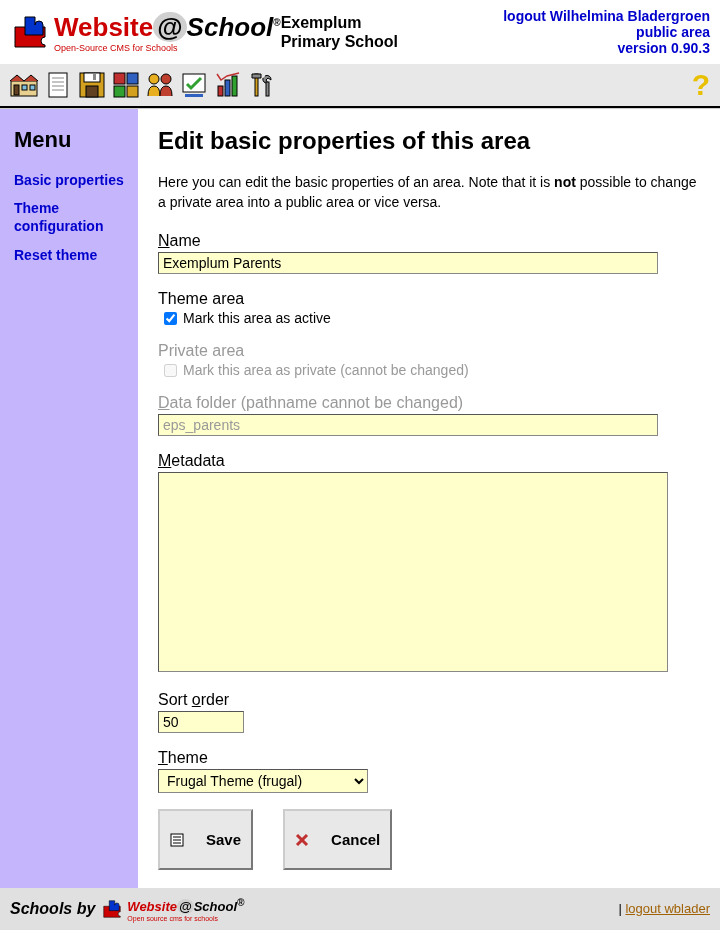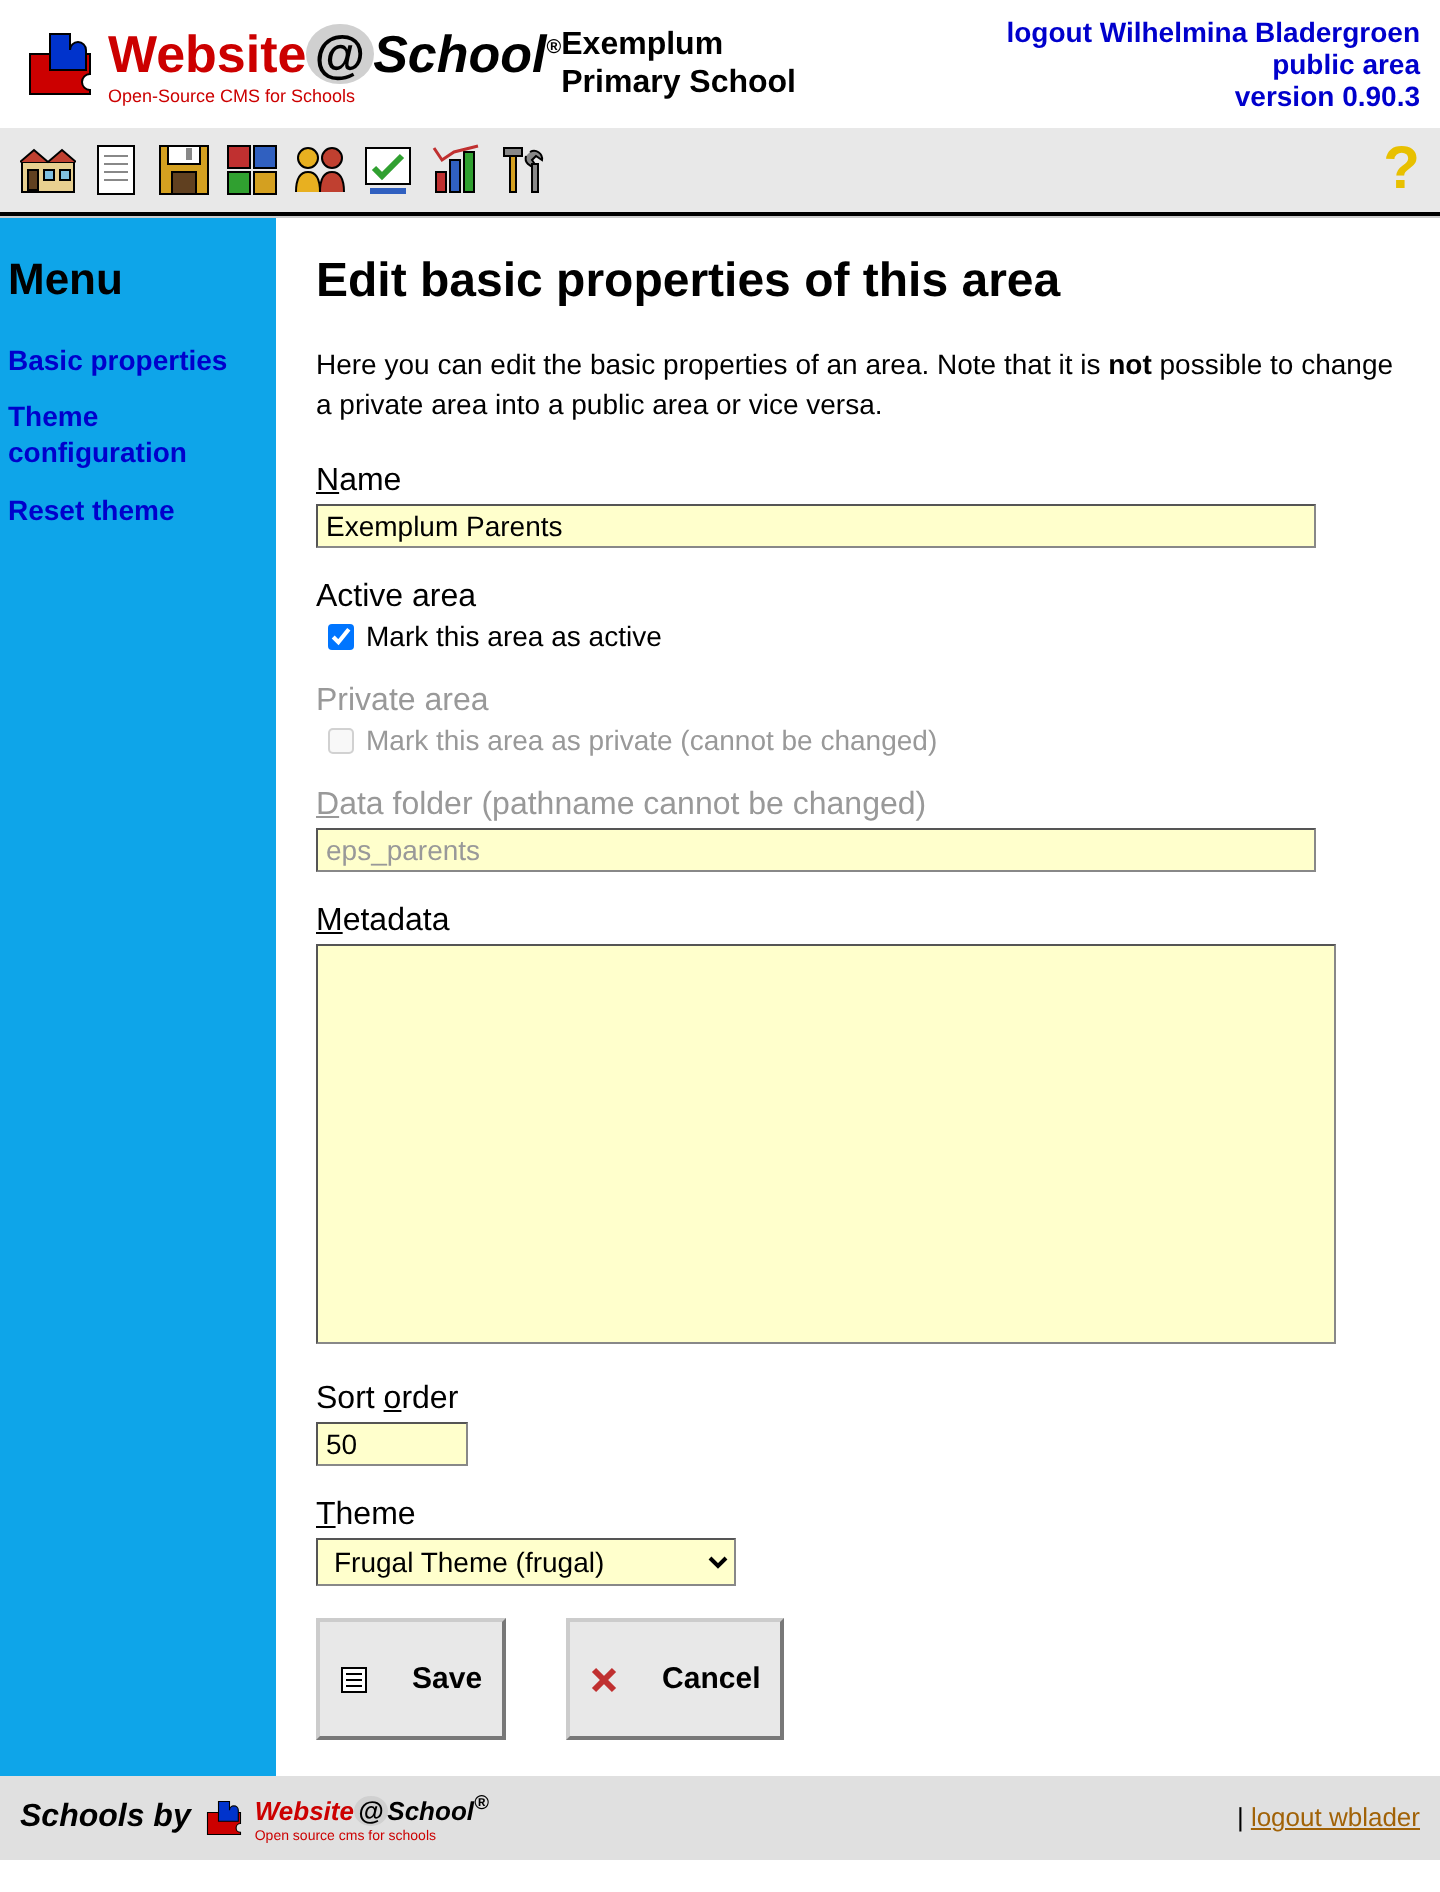--- a/index.html
+++ b/index.html
@@ -14,32 +14,32 @@
 .logo-text .school { color: #000; font-style: italic; }
 .logo-sub { font-size: 9px; color: #c00; }
 .school-name { flex: 1; text-align: left; font-size: 16px; font-weight: bold; line-height: 1.2; }
 .user-info { text-align: right; font-size: 14px; font-weight: bold; color: #0000cc; }
 .user-info a { color: #0000cc; text-decoration: none; }
 .toolbar { background: #e8e8e8; border-bottom: 2px solid #000; padding: 4px 10px; display: flex; align-items: center; }
 .toolbar-icons { display: flex; gap: 6px; }
 .tb-icon { width: 28px; height: 28px; display: inline-flex; align-items: center; justify-content: center; cursor: pointer; }
 .toolbar-help { margin-left: auto; font-size: 30px; font-weight: bold; color: #e8c000; cursor: pointer; }
 .main { display: flex; border-top: 1px solid #ccc; }
-.sidebar { width: 138px; background: #0ea5e9; padding: 18px 4px; }
+.sidebar { width: 138px; background: #c4b5fd; padding: 18px 14px; }
 .sidebar h2 { font-size: 22px; font-weight: bold; margin-bottom: 18px; }
 .sidebar a { display: block; color: #0000cc; font-weight: bold; font-size: 14px; margin-bottom: 10px; text-decoration: none; line-height: 1.3; }
 .sidebar a.active { }
 .content { flex: 1; padding: 18px 20px; }
 .content h1 { font-size: 24px; font-weight: bold; margin-bottom: 18px; }
 .content p.intro { font-size: 14px; margin-bottom: 20px; line-height: 1.4; }
 .field { margin-bottom: 16px; }
 .field-label { font-size: 16px; margin-bottom: 2px; }
 .field-label .ul { text-decoration: underline; }
 .text-input { width: 500px; background: #ffffcc; border: 1px solid #888; border-top: 1px solid #555; border-left: 1px solid #555; padding: 2px 4px; font-size: 14px; font-family: Arial; }
-.text-input.short { width: 76px; }
+.text-input.short { width: 86px; }
 .disabled-label { color: #999; }
 .disabled-input { background: #ffffcc; color: #999; }
 .checkbox-row { display: flex; align-items: center; gap: 6px; margin-left: 6px; }
 .checkbox-row input { margin: 0; }
 textarea.text-input { width: 510px; height: 200px; resize: none; }
 select.text-input { width: 210px; height: 24px; }
 .buttons { display: flex; gap: 30px; margin-top: 10px; }
 .btn { background: #e8e8e8; border: 2px outset #ccc; padding: 20px 10px; font-size: 15px; font-weight: bold; cursor: pointer; display: inline-flex; align-items: center; gap: 22px; }
 .btn-icon { width: 14px; height: 14px; display: inline-block; }
 .footer { background: #e0e0e0; padding: 8px 10px; display: flex; align-items: center; font-size: 16px; font-weight: bold; font-style: italic; }
@@ -165,21 +165,21 @@
     <p class="intro">
       <span>Here you can edit the basic properties of an area. Note that it is </span><b>not</b><span> possible to change a private area into a public area or vice versa.</span>
     </p>
 
     <div class="field">
       <div class="field-label"><span class="ul">N</span><span>ame</span></div>
       <input type="text" class="text-input" value="Exemplum Parents" style="">
     </div>
 
     <div class="field">
-      <div class="field-label">Active area</div>
+      <div class="field-label">Theme area</div>
       <div class="checkbox-row">
         <input type="checkbox" checked="" style="">
         <span><span>Mark this area as </span><span class="ul">a</span><span>ctive</span></span>
       </div>
     </div>
 
     <div class="field">
       <div class="field-label disabled-label">Private area</div>
       <div class="checkbox-row disabled-label">
         <input type="checkbox" disabled="" style="">

